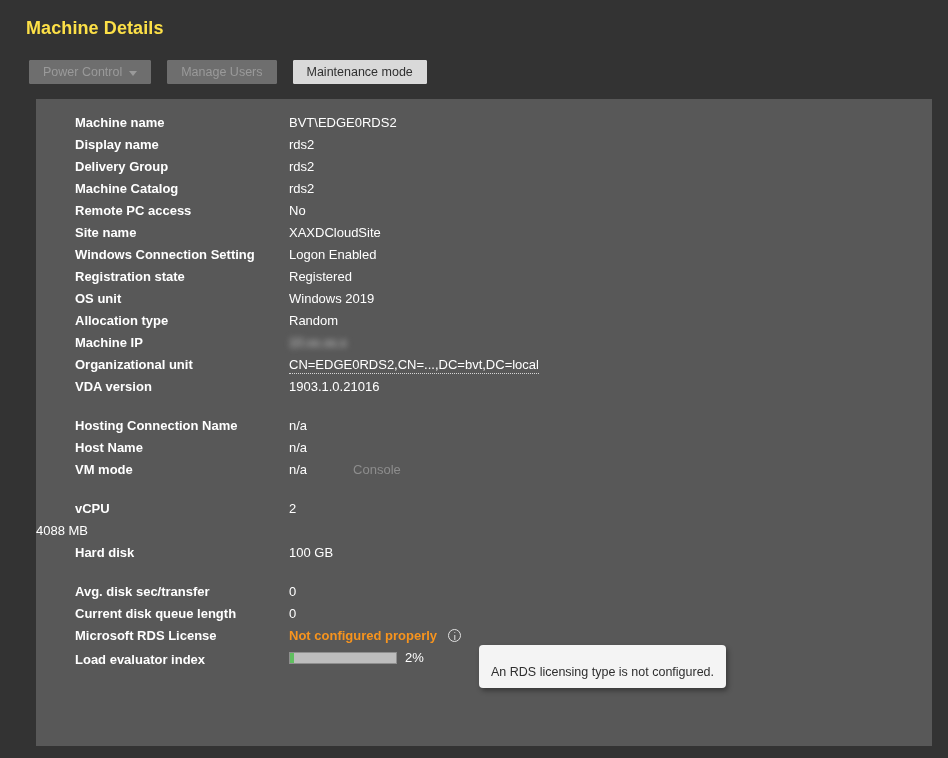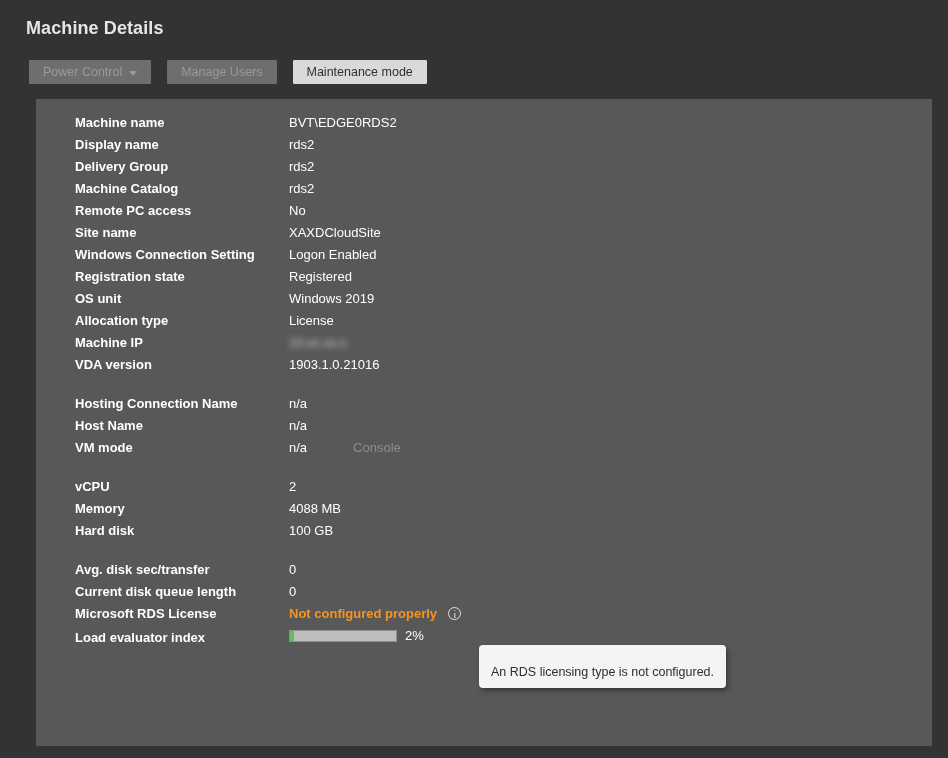--- a/index.html
+++ b/index.html
@@ -18,21 +18,21 @@
   }
 
   
   .page-title {
     position: absolute;
     left: 26px;
     top: 18px;
     font-size: 18px;
     font-weight: bold;
     letter-spacing: 0.1px;
-    color: #e5e5e5;
+    color: #fde047;
   }
 
   
   .toolbar {
     position: absolute;
     left: 29px;
     top: 60px;
     display: flex;
     gap: 16px;
   }
@@ -257,26 +257,32 @@
     <div class="row">
       <div class="row-label">Registration state</div>
       <div class="row-value">Registered</div>
     </div>
     <div class="row">
       <div class="row-label">OS unit</div>
       <div class="row-value">Windows 2019</div>
     </div>
     <div class="row">
       <div class="row-label">Allocation type</div>
-      <div class="row-value">License</div>
+      <div class="row-value">Random</div>
     </div>
     <div class="row">
       <div class="row-label">Machine IP</div>
       <div class="row-value">
         <span class="value-redacted">10.xx.xx.x</span>
+      </div>
+    </div>
+    <div class="row">
+      <div class="row-label">Organizational unit</div>
+      <div class="row-value">
+        <span class="value-link">CN=EDGE0RDS2,CN=...,DC=bvt,DC=local</span>
       </div>
     </div>
     <div class="row">
       <div class="row-label">VDA version</div>
       <div class="row-value">1903.1.0.21016</div>
     </div>
   </div>
 
   <div class="group">
     <div class="row">
@@ -295,21 +301,20 @@
       </div>
     </div>
   </div>
 
   <div class="group">
     <div class="row">
       <div class="row-label">vCPU</div>
       <div class="row-value">2</div>
     </div>
     <div class="row">
-      <div class="row-label">Memory</div>
       <div class="row-value">4088 MB</div>
     </div>
     <div class="row">
       <div class="row-label">Hard disk</div>
       <div class="row-value">100 GB</div>
     </div>
   </div>
 
   <div class="group">
     <div class="row">

